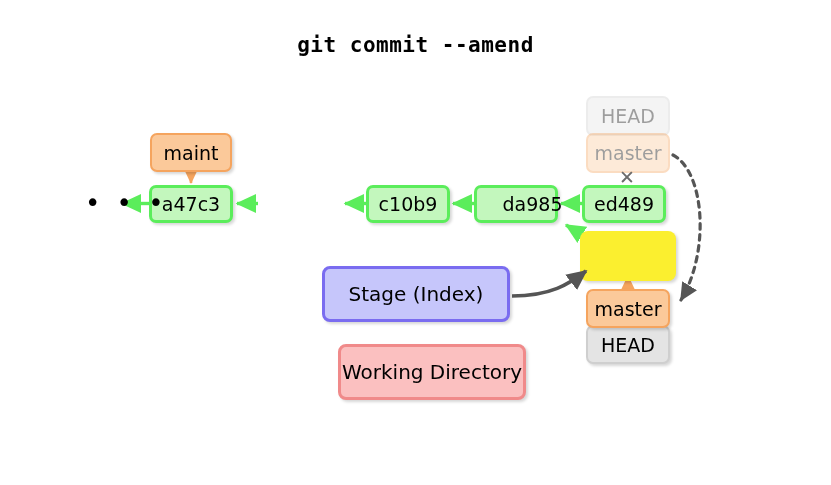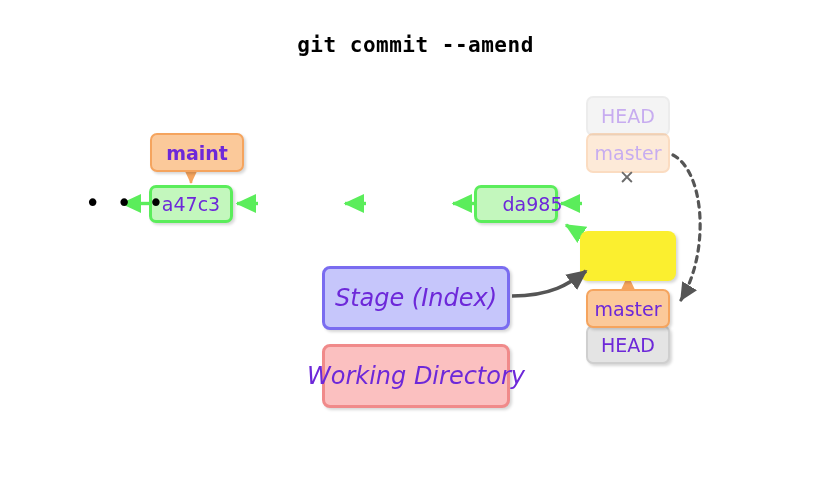--- a/index.html
+++ b/index.html
@@ -34,21 +34,21 @@
   
   .node {
     position: absolute;
     box-sizing: border-box;
     display: flex;
     align-items: center;
     justify-content: center;
     border-radius: 7px;
     border-style: solid;
     font-size: 19px;
-    color: #6d28d9;
+    color: #000000;
     white-space: nowrap;
     box-shadow: 2px 2px 3px rgba(0,0,0,0.16);
   }
 
   .commit {
     width: 84px;
     height: 38px;
     background: #c3f7bd;
     border-width: 3px;
     border-color: #5bed5b;
@@ -66,25 +66,24 @@
     border-color: #cfcfcf;
   }
 
   .ghost {
     opacity: 0.38;
     box-shadow: none;
   }
 
   .areabox {
     width: 188px;
-    height: 64px;
-    font-size: 24px;
+    height: 56px;
+    font-size: 20px;
     border-width: 3px;
     border-radius: 8px;
-    font-style: italic;
   }
   .stagebox {
     background: #c6c6fb;
     border-color: #7a6cf0;
   }
   .wdbox {
     background: #fbc0c0;
     border-color: #f08a8a;
   }
 
@@ -162,30 +161,36 @@
     <line x1="628" y1="290" x2="628" y2="276" stroke="#f5a45e" stroke-width="2.6" marker-end="url(#oArrow)"></line>
   </svg>
 
   <div class="highlight-plate" style="left:580px; top:231px; width:96px; height:50px;"></div>
 
   <div class="node commit" style="left:149px; top:184.5px;">
     <span>a47c3</span>
   </div>
 
 
+  <div class="node commit" style="left:366px; top:184.5px;">
+    <span>c10b9</span>
+  </div>
 
   <div class="node commit" style="left:474px; top:184.5px;padding-left:33px;">
     <span>da985</span>
   </div>
 
+  <div class="node commit" style="left:582px; top:184.5px;">
+    <span>ed489</span>
+  </div>
 
 
   <div id="ellipsis" style="left:85px; top:190px;">• • •</div>
 
-  <div class="node reflabel" style="left:150px; top:133px; width:94px; height:39px;font-weight:bold;">
+  <div class="node reflabel" style="left:150px; top:133px; width:82px; height:39px;">
     <span>maint</span>
   </div>
 
   <div class="node headlabel ghost" style="left:586px; top:96px; width:84px; height:40px;">
     <span>HEAD</span>
   </div>
 
   <div class="node reflabel ghost" style="left:586px; top:133px; width:84px; height:40px;">
     <span>master</span>
   </div>
@@ -199,21 +204,21 @@
   </div>
 
   <div class="node headlabel" style="left:586px; top:325px; width:84px; height:39px;">
     <span>HEAD</span>
   </div>
 
   <div class="node areabox stagebox" style="left:322px; top:266px;">
     <span>Stage (Index)</span>
   </div>
 
-  <div class="node areabox wdbox" style="left:322px; top:344px;">
+  <div class="node areabox wdbox" style="left:338px; top:344px;">
     <span>Working Directory</span>
   </div>
 
   <svg class="overlay above" viewBox="0 0 831 485">
     <defs>
       <marker id="dArrow2" markerWidth="6.2" markerHeight="6.2" refX="5.2" refY="3.1" orient="auto" markerUnits="strokeWidth">
         <path d="M0,0.4 L5.7,3.1 L0,5.8 z" fill="#555555"></path>
       </marker>
     </defs>
 

